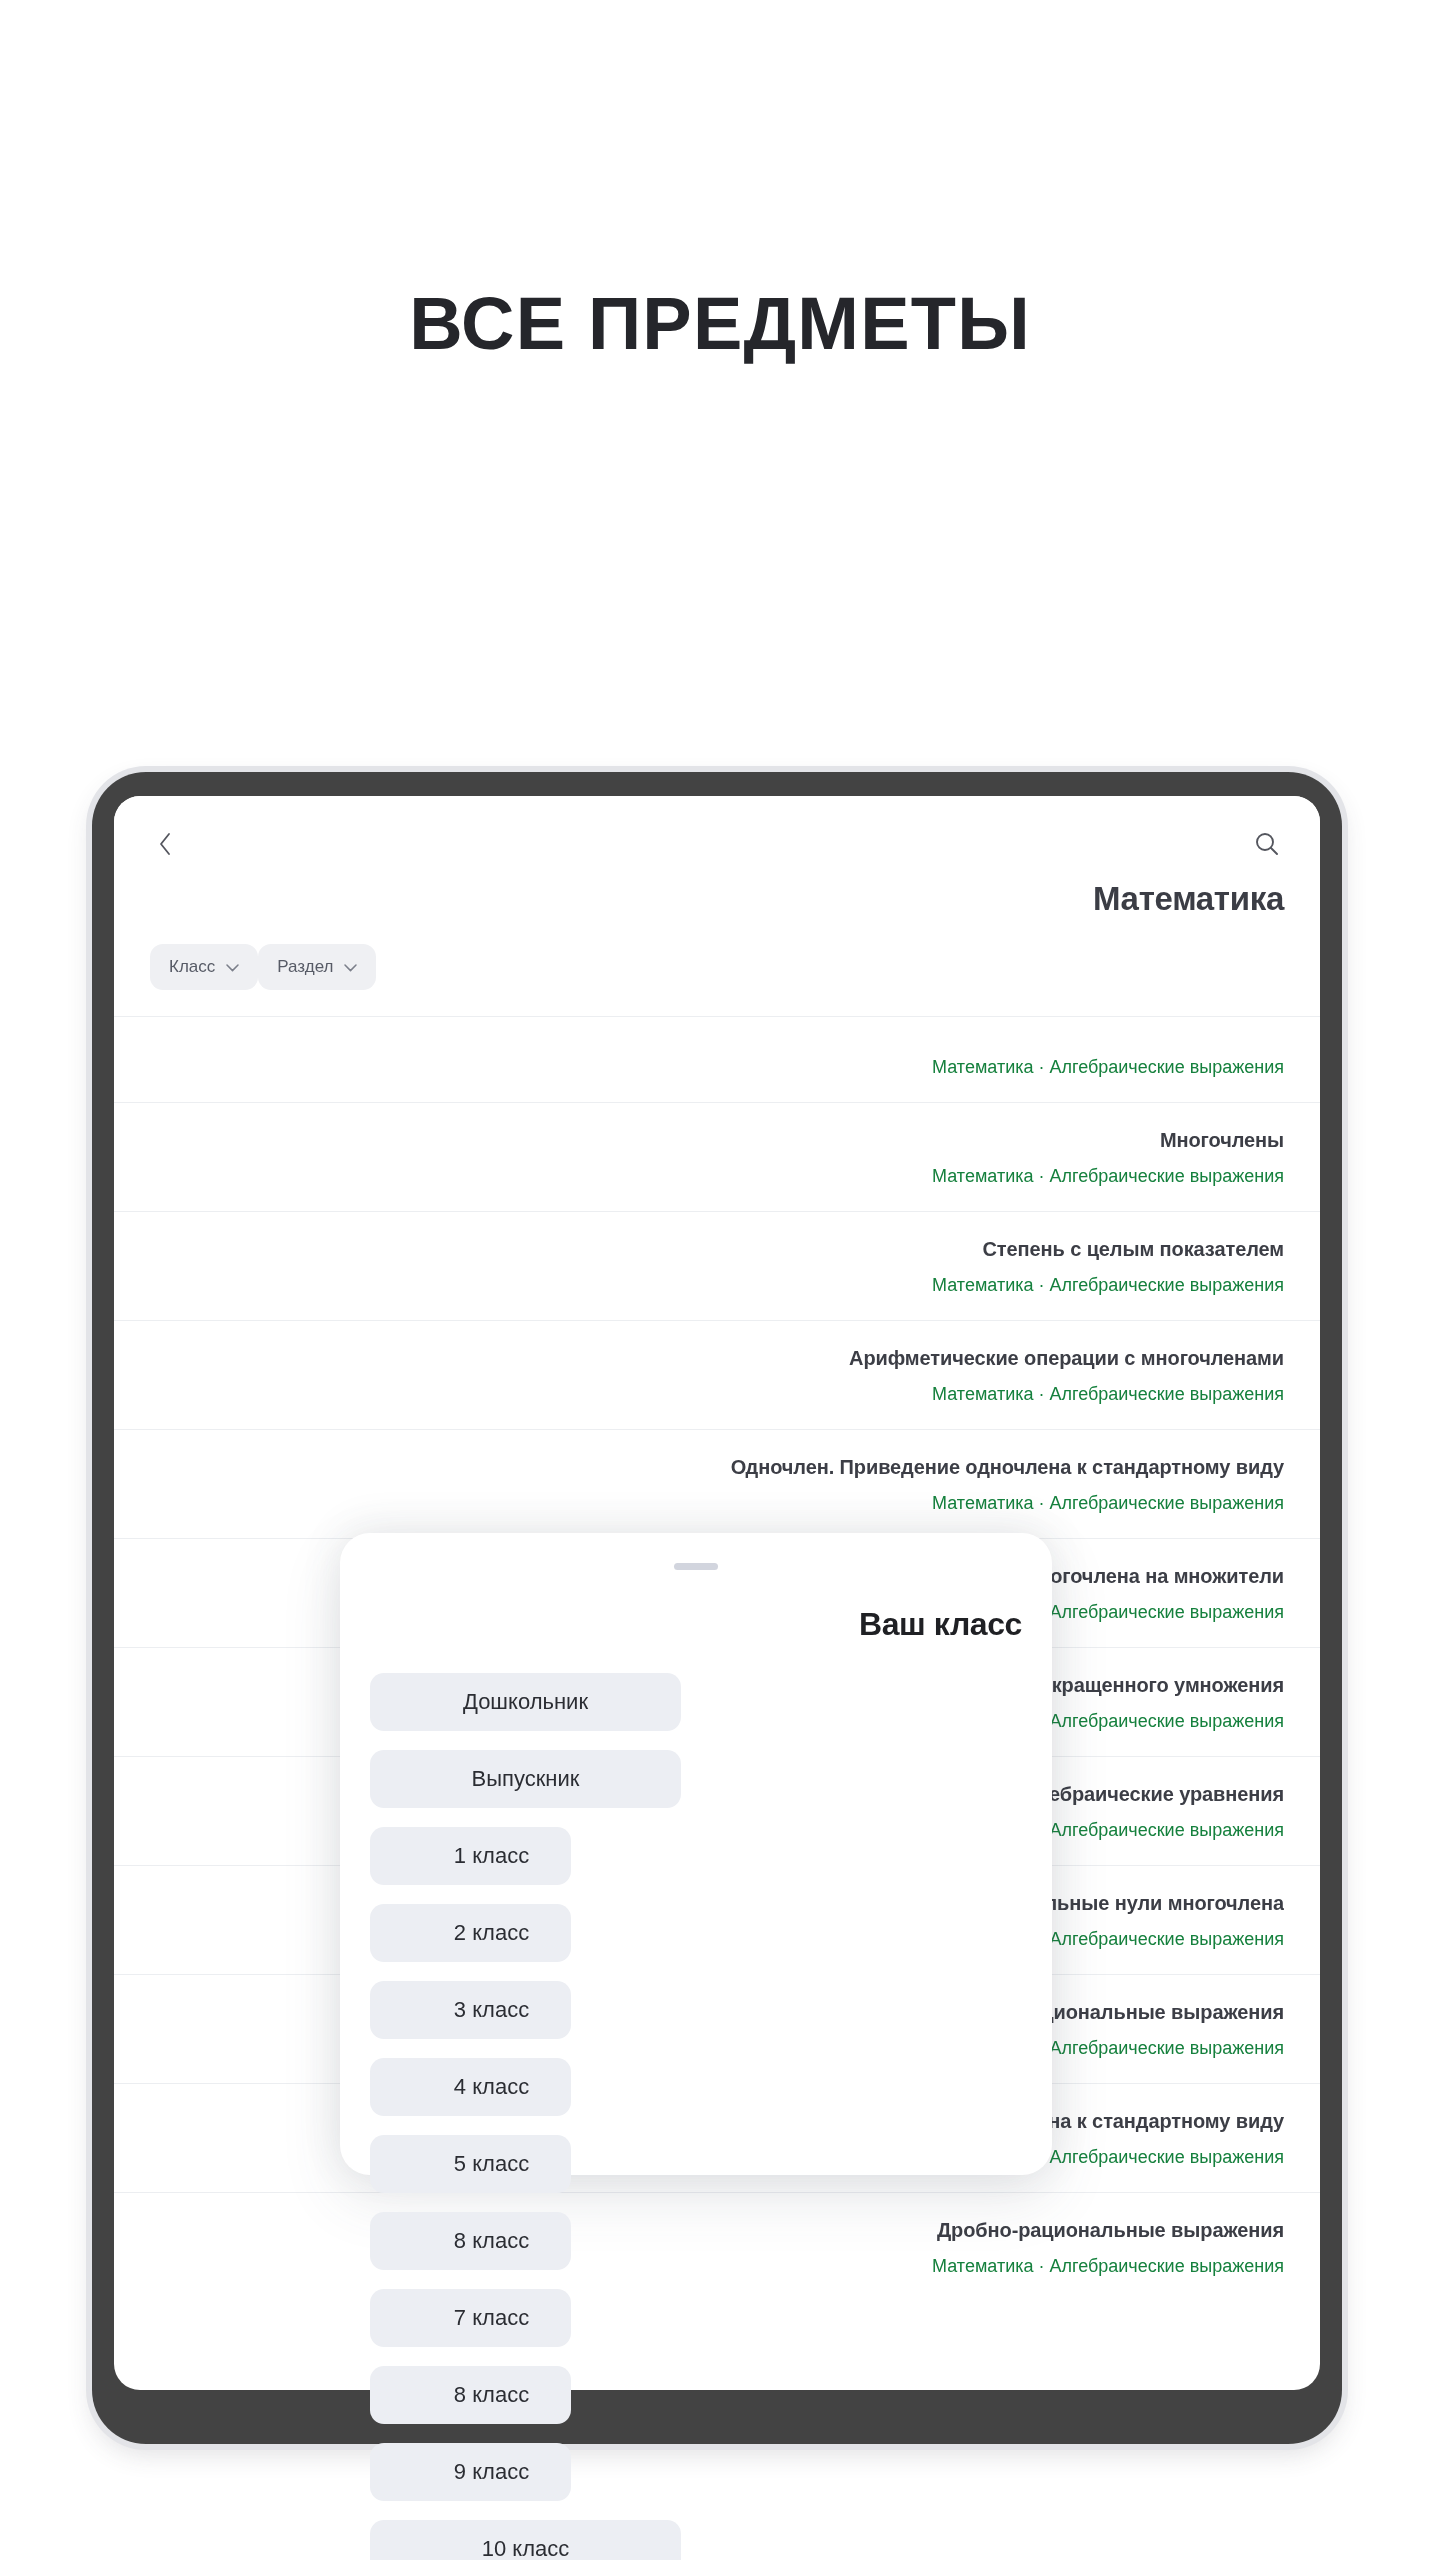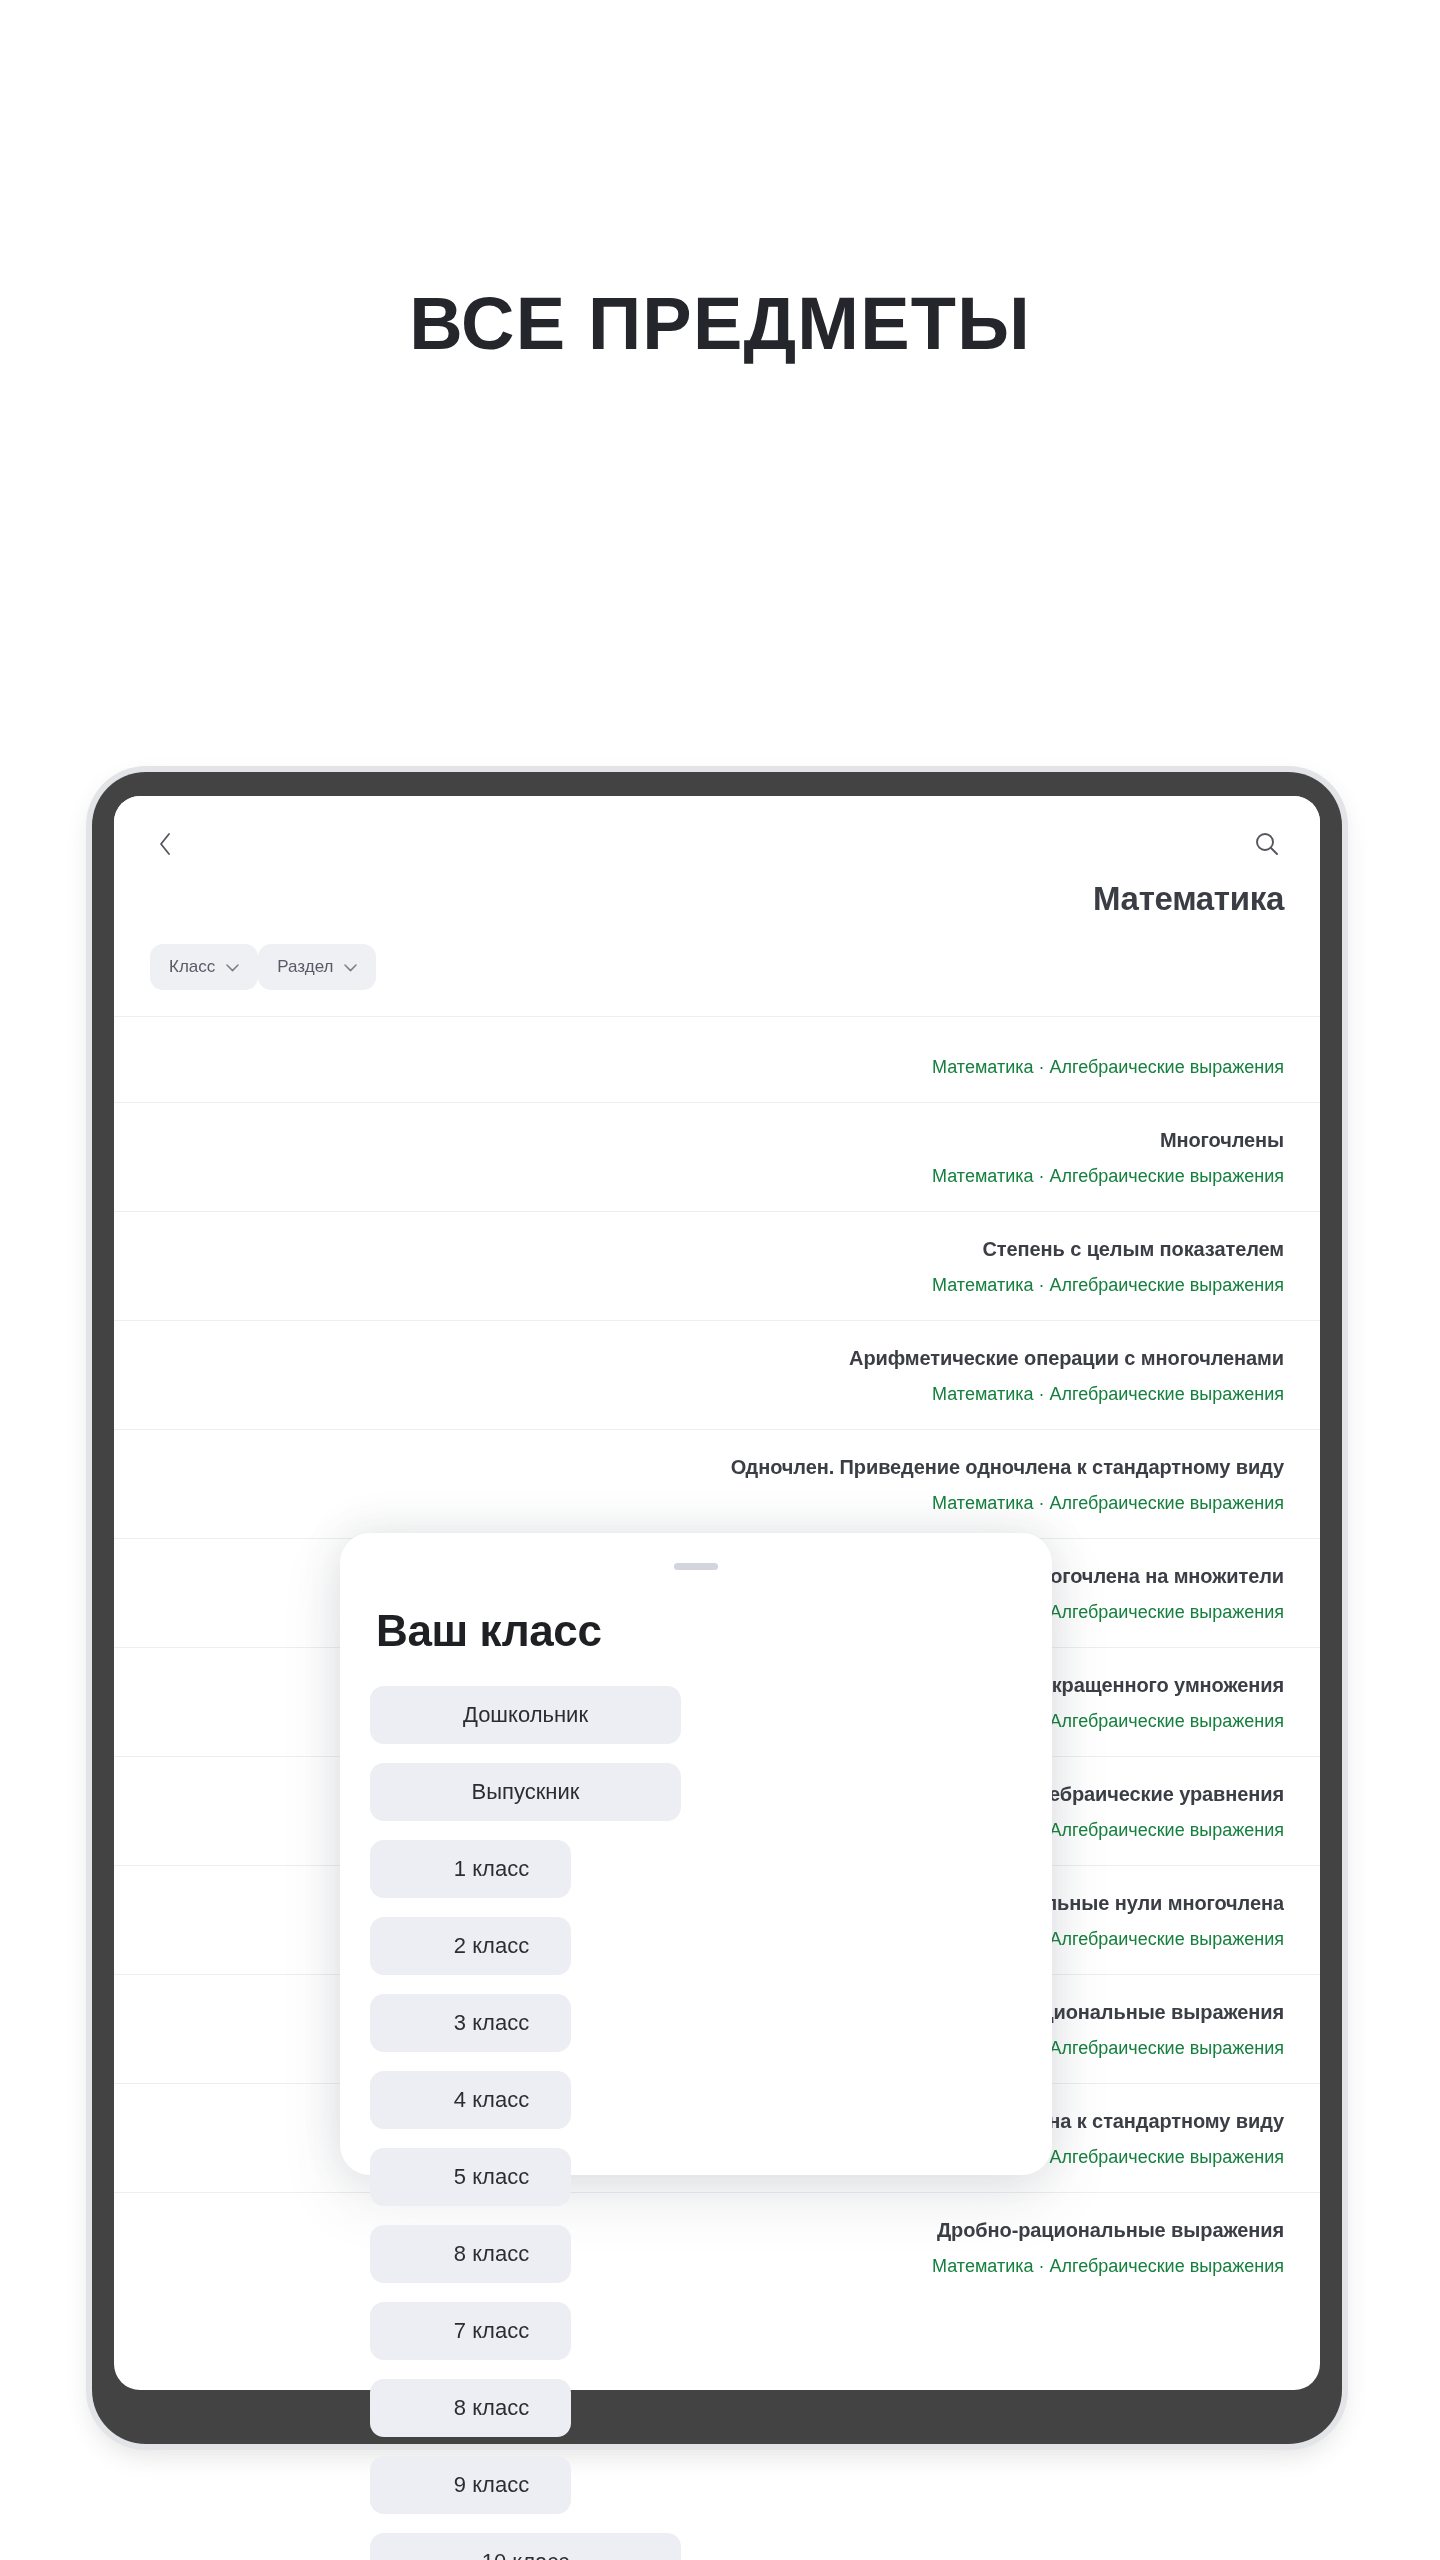--- a/index.html
+++ b/index.html
@@ -171,24 +171,25 @@
   .sheet-handle {
     width: 44px;
     height: 7px;
     border-radius: 4px;
     background: #d2d5de;
     margin: 0 auto 0 auto;
   }
   .sheet-title {
     margin-top: 36px;
     margin-left: 6px;
-    font-size: 44px;
+    font-size: 32px;
     font-weight: 700;
     color: #1f2024;
     letter-spacing: -0.4px;
+    text-align: right;
   }
   .grade-grid {
     margin-top: 30px;
     display: flex;
     flex-wrap: wrap;
     gap: 19px;
     flex-direction: column;
   }
   .grade-btn {
     height: 58px;

